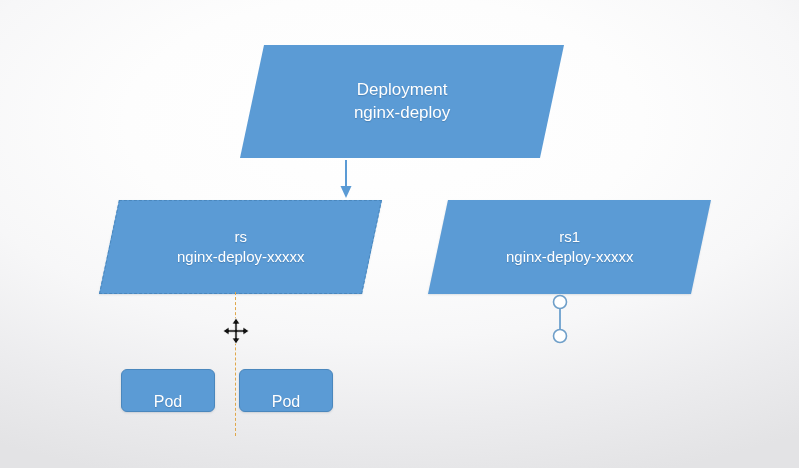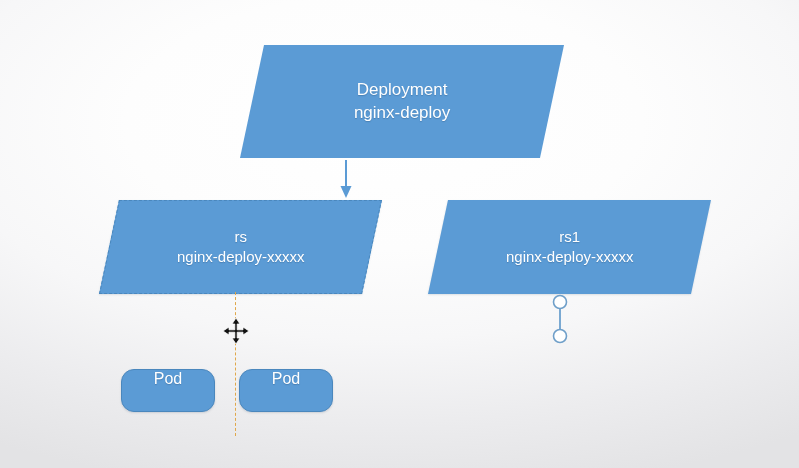--- a/index.html
+++ b/index.html
@@ -77,23 +77,23 @@
 
   
   .pod-box {
     position: absolute;
     box-sizing: border-box;
     width: 94px;
     height: 43px;
     top: 369px;
     background: #5b9bd5;
     border: 1px solid #4a87bd;
-    border-radius: 13px;
+    border-radius: 6px;
     display: flex;
-    align-items: flex-start;
+    align-items: flex-end;
     justify-content: center;
     color: #ffffff;
     font-size: 16px;
     text-shadow: 0 1px 1px rgba(40,80,120,0.35);
     box-shadow: 0 1px 2px rgba(90,110,130,0.22);
   }
   #pod-1 { left: 121px; }
   #pod-2 { left: 239px; }
 
   

